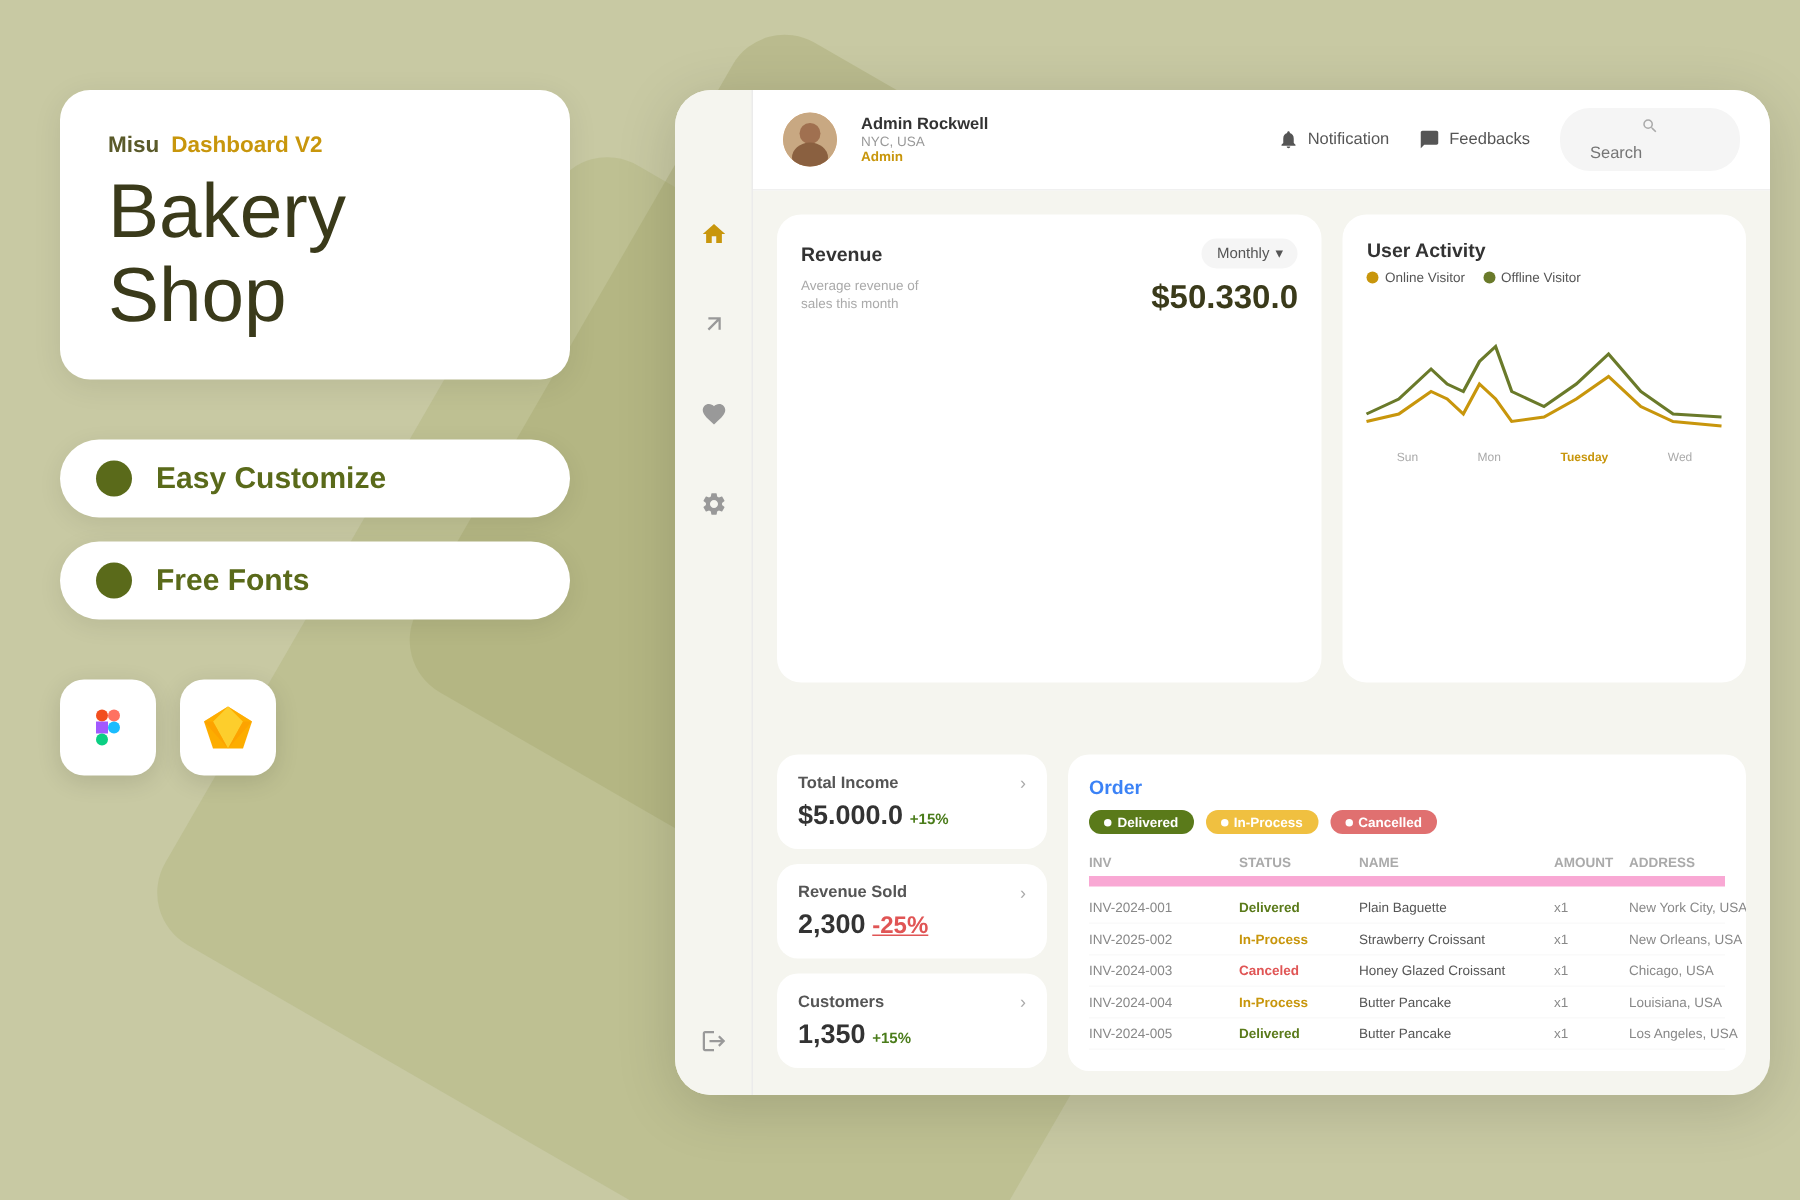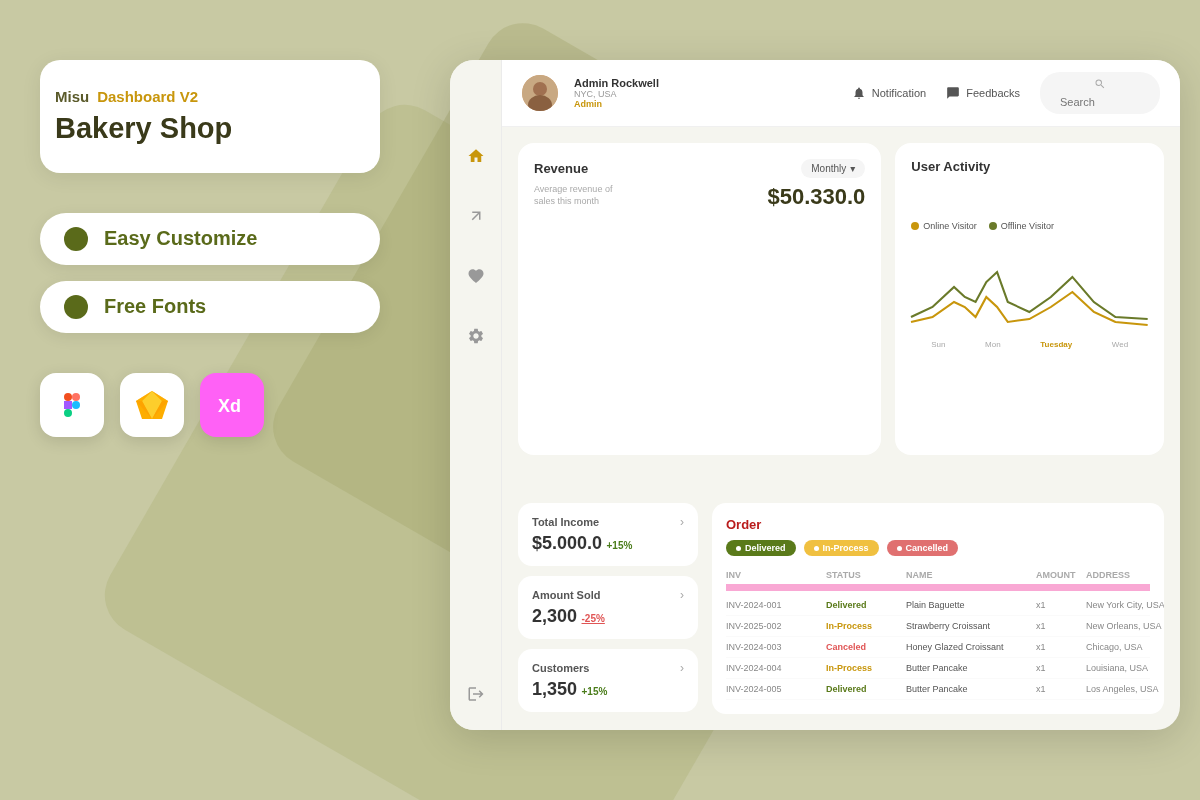--- a/index.html
+++ b/index.html
@@ -38,38 +38,38 @@
     .left-panel {
       position: absolute;
       left: 40px;
       top: 60px;
       width: 340px;
     }
 
     .title-card {
       background: white;
       border-radius: 20px;
-      padding: 28px 15px;
+      padding: 28px 32px;
       margin-bottom: 40px;
       box-shadow: 0 4px 20px rgba(0,0,0,0.08);
     }
 
     .title-top {
       display: flex;
       gap: 8px;
       margin-bottom: 8px;
       font-size: 15px;
       font-weight: 600;
     }
     .title-misu { color: #5a5a2a; }
     .title-dashboard { color: #c8960c; }
 
     .title-main {
-      font-size: 29px;
-      font-weight: 700;
+      font-size: 51px;
+      font-weight: 400;
       color: #3a3a1a;
       line-height: 1.1;
     }
 
     .feature-list {
       display: flex;
       flex-direction: column;
       gap: 16px;
       margin-bottom: 40px;
     }
@@ -321,21 +321,20 @@
       gap: 12px;
       margin-bottom: 8px;
     }
 
     .legend-item {
       display: flex;
       align-items: center;
       gap: 4px;
       font-size: 9px;
       color: #555;
-      margin-top: 41px;
     }
 
     .legend-dot {
       width: 8px;
       height: 8px;
       border-radius: 50%;
     }
 
     
     .dash-bottom {
@@ -375,39 +374,39 @@
       font-size: 12px;
     }
 
     .stat-value {
       font-size: 18px;
       font-weight: 800;
       color: #333;
     }
 
     .stat-change-pos { color: #4a7c1a; font-size: 10px; font-weight: 600; }
-    .stat-change-neg { color: #e05555; font-size: 10px; font-weight: 600; text-decoration: underline; }
+    .stat-change-neg { color: #e05555; font-size: 16px; font-weight: 600; text-decoration: underline; }
 
     
     .orders-card {
       flex: 1;
       background: white;
       border-radius: 14px;
       padding: 14px;
       overflow: hidden;
     }
 
     .orders-header {
       margin-bottom: 10px;
     }
 
     .orders-title {
       font-size: 13px;
       font-weight: 700;
-      color: #b91c1c;
+      color: #3b82f6;
       margin-bottom: 8px;
     }
 
     .status-badges {
       display: flex;
       gap: 8px;
     }
 
     .badge {
       padding: 3px 10px;
@@ -500,25 +499,20 @@
       <svg width="36" height="36" viewBox="0 0 36 36">
         <polygon points="18,4 34,14 28,32 8,32 2,14" fill="#FDAD00"></polygon>
         <polygon points="18,4 28,14 18,32 8,14" fill="#FDD231" opacity="0.9"></polygon>
         <polygon points="2,14 8,14 18,32" fill="#FDA000" opacity="0.8"></polygon>
         <polygon points="34,14 28,14 18,32" fill="#FDA000" opacity="0.8"></polygon>
         <polygon points="2,14 18,4 8,14" fill="#FDAD00" opacity="0.7"></polygon>
         <polygon points="34,14 18,4 28,14" fill="#FDAD00" opacity="0.7"></polygon>
       </svg>
     </div>
 
-    <div class="tool-icon-box tool-xd">
-      <svg width="32" height="26" viewBox="0 0 32 26">
-        <text x="2" y="20" font-family="Arial" font-weight="800" font-size="18" fill="white">Xd</text>
-      </svg>
-    </div>
   </div>
 </div>
 
 <div class="dashboard-panel">
 
   <div class="dash-sidebar">
     <div class="sidebar-icon active">
       <svg width="18" height="18" viewBox="0 0 24 24" fill="currentColor">
         <path d="M10 20v-6h4v6h5v-8h3L12 3 2 12h3v8z"></path>
       </svg>
@@ -640,21 +634,21 @@
               <span class="stat-title">Total Income</span>
               <span class="stat-arrow">›</span>
             </div>
             <div>
               <span class="stat-value">$5.000.0</span>
               <span class="stat-change-pos">+15%</span>
             </div>
           </div>
           <div class="stat-card">
             <div class="stat-header">
-              <span class="stat-title">Amount Sold</span>
+              <span class="stat-title">Revenue Sold</span>
               <span class="stat-arrow">›</span>
             </div>
             <div>
               <span class="stat-value">2,300</span>
               <span class="stat-change-neg">-25%</span>
             </div>
           </div>
           <div class="stat-card">
             <div class="stat-header">
               <span class="stat-title">Customers</span>

